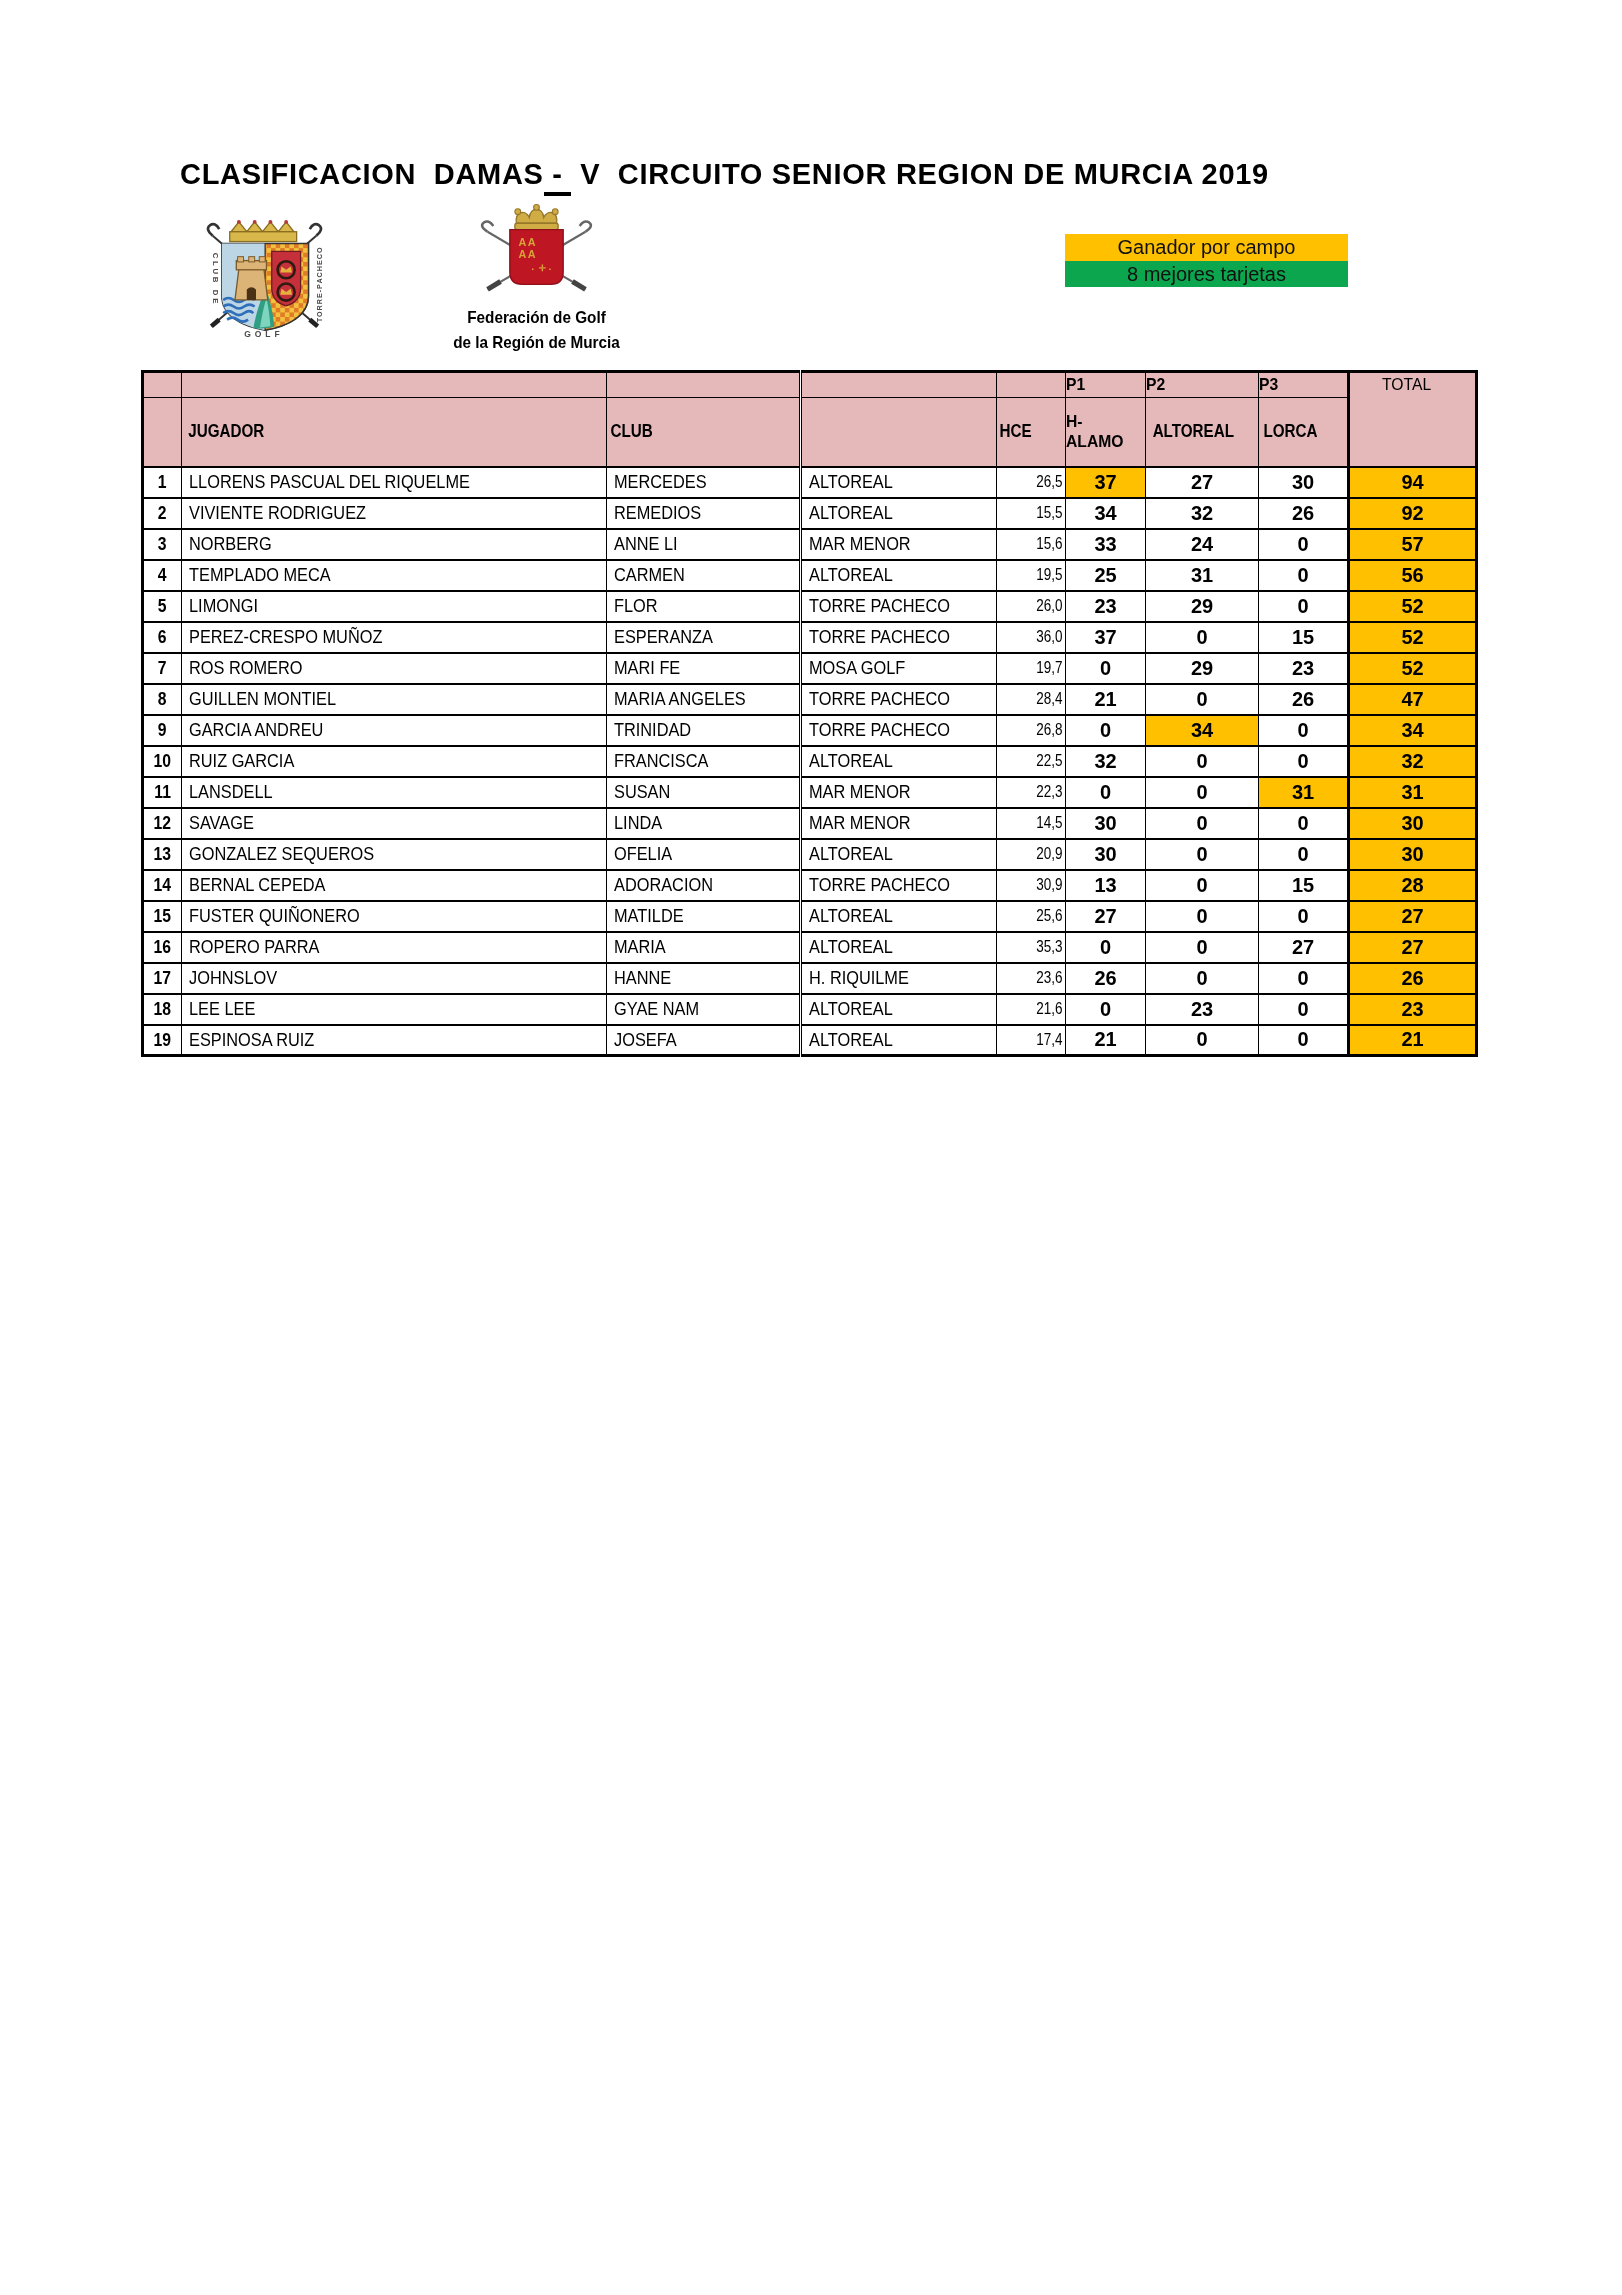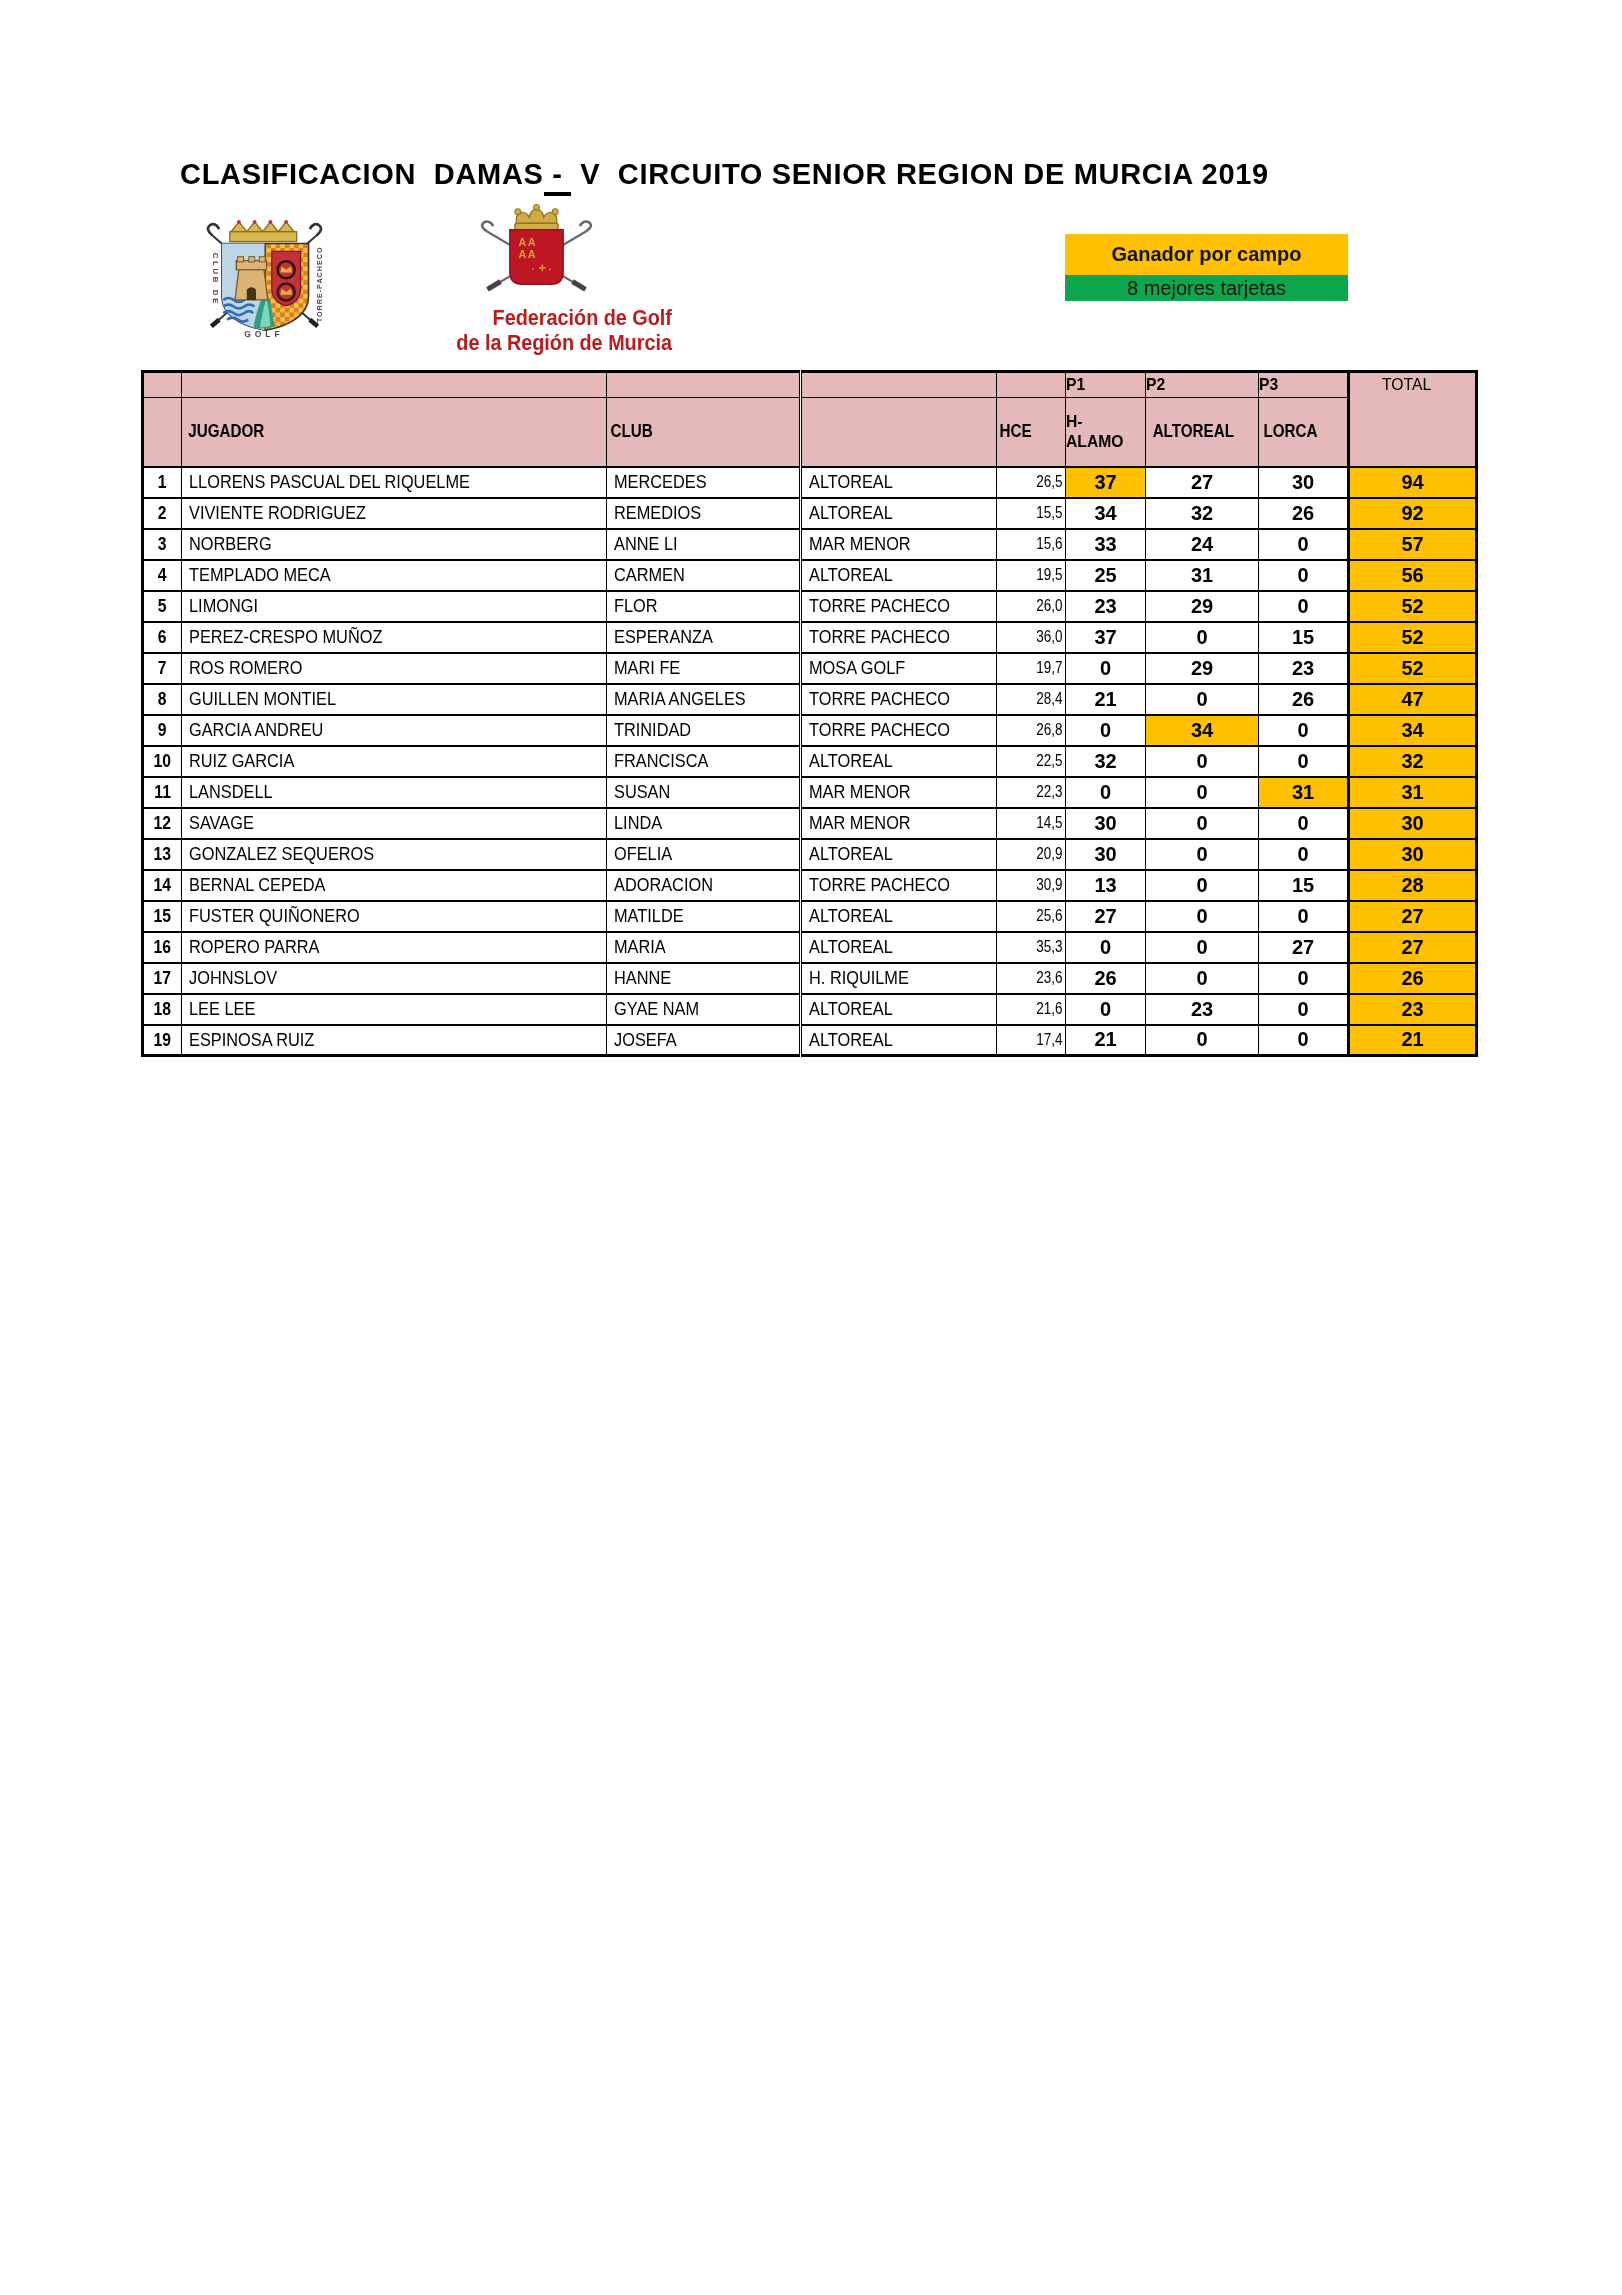--- a/index.html
+++ b/index.html
@@ -15,32 +15,32 @@
     font-size:29px; font-weight:bold; color:#000;
     letter-spacing:0.7px; white-space:pre;
   }
   .title .dash { border-bottom:4.6px solid #000; padding-bottom:2px; }
 
   
   .crest { position:absolute; left:193px; top:216px; width:143px; height:122px; }
   .fed-logo { position:absolute; left:458px; top:203px; width:157px; height:108px; }
   .fed-text {
     position:absolute; left:386px; top:305px; width:301px;
-    text-align:right; font-weight:bold; color:#b91c1c;
-    font-size:22px; line-height:25px;
+    text-align:center; font-weight:bold; color:#000000;
+    font-size:17px; line-height:25px;
   }
   .fed-text > div { transform:scaleX(0.9); transform-origin:50% 50%; white-space:nowrap; }
 
   
   .legend { position:absolute; left:1065px; top:234px; width:283px; }
   .legend-row {
     width:100%; text-align:center; font-size:20px; color:#111;
     display:flex; align-items:center; justify-content:center;
   }
-  .legend-yellow { height:41px; background:var(--legend_yellow,#FFC000);font-weight:bold; }
+  .legend-yellow { height:27px; background:var(--legend_yellow,#FFC000); }
   .legend-green  { height:26px; background:var(--legend_green,#0CA64F); }
 
   
   table.standings {
     position:absolute; left:141px; top:370px;
     width:1333px; table-layout:fixed; border-collapse:collapse;
     border:3.3px solid #000;
   }
   col.w-rank{width:39px;} col.w-player{width:425px;} col.w-name{width:194px;}
   col.w-club{width:196px;} col.w-hce{width:69px;} col.w-p1{width:80px;}

